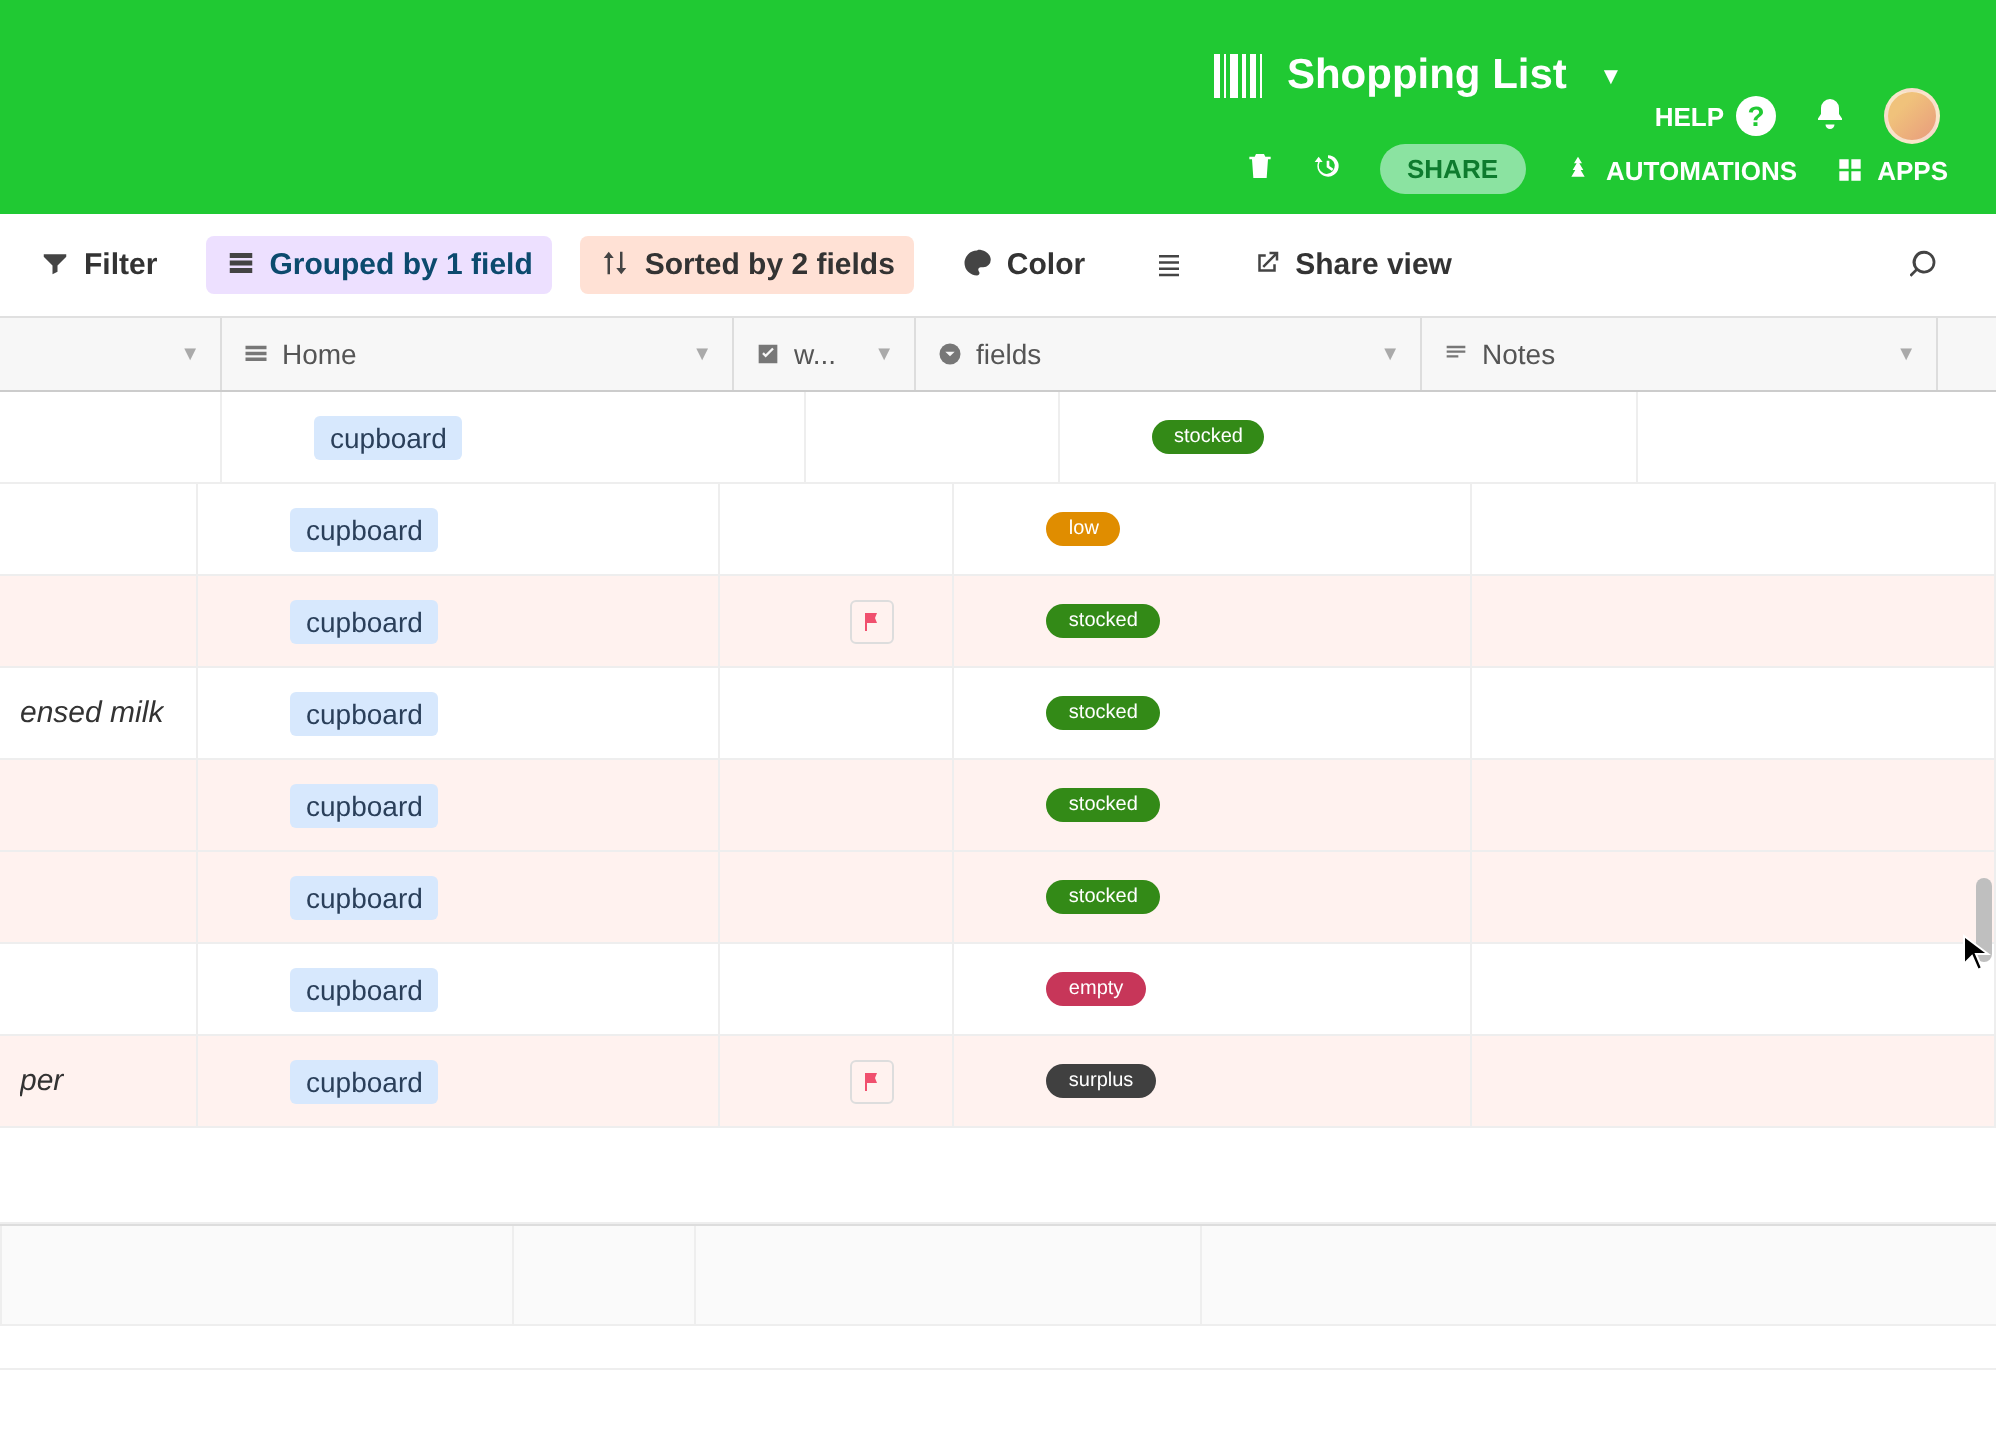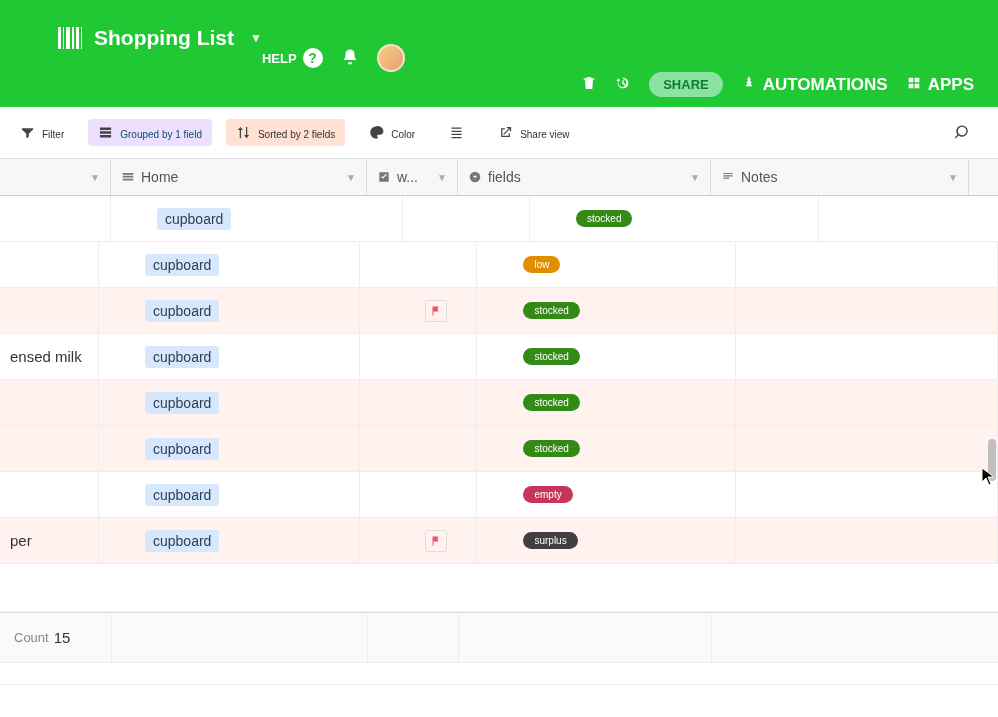--- a/index.html
+++ b/index.html
@@ -1,39 +1,39 @@
 <!DOCTYPE html>
 <html><head>
   <meta charset="utf-8">
   <style>
     * { box-sizing: border-box; margin: 0; padding: 0; }
     body { font-family: -apple-system, BlinkMacSystemFont, "Segoe UI", Helvetica, Arial, sans-serif; font-size: 13px; color: #333; background: #fff; width: 998px; height: 717px; overflow: hidden; }
     
     
     .header { background: #20c933; color: #fff; height: 107px; }
-    .header-top { display: flex; align-items: center; justify-content: flex-start; padding: 14px 28px 0 58px; height: 62px; }
+    .header-top { display: flex; align-items: center; justify-content: flex-end; padding: 14px 28px 0 58px; height: 62px; gap: 16px; }
     .title-wrap { display: inline-flex; align-items: center; gap: 12px; cursor: pointer; }
     .barcode-icon { display: inline-flex; gap: 2px; align-items: stretch; height: 22px; }
     .barcode-icon span { background: #fff; display: inline-block; height: 22px; }
     .title { font-size: 21px; font-weight: 700; color: #fff; }
     .title-caret { font-size: 12px; margin-left: 4px; }
     .header-right { display: flex; align-items: center; gap: 18px; margin-top: 40px; }
     .help-wrap { display: inline-flex; align-items: center; gap: 6px; font-weight: 700; font-size: 13px; cursor: pointer; }
     .circle-icon { width: 20px; height: 20px; border-radius: 50%; background: #fff; color: #20c933; display: inline-flex; align-items: center; justify-content: center; font-size: 14px; font-weight: 700; }
     .bell-icon svg, .header-icon svg { fill: #fff; }
     .avatar { width: 28px; height: 28px; border-radius: 50%; background: linear-gradient(135deg,#f0c27b 30%,#e89b7d 100%); border: 2px solid rgba(255,255,255,0.6); }
     
     .header-bottom { display: flex; justify-content: flex-end; align-items: center; gap: 18px; padding: 0 24px 0 0; height: 45px; }
     .share-btn { background: #8be3a1; color: #0e7b2e; font-weight: 700; padding: 5px 14px; border-radius: 999px; font-size: 13px; cursor: pointer; }
-    .hb-item { display: inline-flex; align-items: flex-start; gap: 6px; font-weight: 700; font-size: 17px; cursor: pointer; }
+    .hb-item { display: inline-flex; align-items: flex-end; gap: 6px; font-weight: 700; font-size: 13px; cursor: pointer; }
     .hb-item svg { fill: #fff; }
     
     
     .toolbar { display: flex; align-items: center; gap: 14px; padding: 11px 16px 11px 10px; border-bottom: 1px solid #e0e0e0; }
-    .tb-item { display: inline-flex; align-items: flex-end; gap: 7px; padding: 6px 10px; border-radius: 4px; font-size: 10px; color: #333; cursor: pointer; }
+    .tb-item { display: inline-flex; align-items: flex-start; gap: 7px; padding: 6px 10px; border-radius: 4px; font-size: 15px; color: #333; cursor: pointer; font-weight: bold; }
     .tb-item svg { fill: #444; }
     .grouped-badge { background: #ede0ff; color: #0c4a6e; }
     .sorted-badge { background: #ffe1d5; color: #333; }
     .spacer { flex: 1; }
     
     
     .grid-header { display: flex; border-bottom: 1px solid #ccc; background: #f7f7f7; height: 37px; }
     .gh-cell { display: flex; align-items: center; padding: 0 10px; border-right: 1px solid #ddd; color: #555; font-size: 14px; position: relative; cursor: pointer; }
     .gh-cell .caret { margin-left: auto; color: #aaa; font-size: 10px; }
     .gh-cell svg { fill: #777; margin-right: 6px; flex: none; }
@@ -42,21 +42,21 @@
     .c2 { width: 91px; }
     .c3 { width: 253px; }
     .c4 { width: 258px; }
     
     
     .grid-body { }
     .row { display: flex; height: 46px; border-bottom: 1px solid #eee; gap: 36px; }
     .row.pink { background: #fff2ef; }
     .cell { border-right: 1px solid #eee; padding: 8px 10px; display: flex; align-items: center; font-size: 15px; color: #333; overflow: hidden; white-space: nowrap; }
     .cell.notes { text-overflow: ellipsis; display: block; padding-top: 10px; }
-    .c0txt { overflow: hidden; text-overflow: ellipsis; white-space: nowrap; }
+    .c0txt { overflow: hidden; text-overflow: ellipsis; white-space: nowrap; font-style: italic; }
     .tag-loc { background: #d7e8fd; color: #2a3f5a; padding: 3px 8px; border-radius: 3px; font-size: 14px; }
     .flag-box { width: 22px; height: 22px; border: 1px solid #ddd; border-radius: 3px; display: inline-flex; align-items: center; justify-content: center; margin: 0 auto; }
     .flag-box svg { fill: #f0506e; }
     .cell.c2 { justify-content: center; }
     .pill { padding: 3px 11px; border-radius: 999px; font-size: 10px; color: #fff; display: inline-block; }
     .pill.stocked { background: #338a17; }
     .pill.low { background: #e08d00; }
     .pill.empty { background: #c73659; }
     .pill.surplus { background: #404040; }
     
@@ -326,24 +326,20 @@
           <span class="pill surplus">surplus</span>
         </div>
         <div class="cell c4 notes"></div>
       </div>
     </div>
 
   <div class="gap-row"></div>
 
   <div class="summary-wrap">
     <div class="summary-row">
-      <div class="summary-cell c0" style="width:111px">
-        <span class="count-label">Count</span>
-        <span class="count-val">15</span>
-      </div>
       <div class="summary-cell c1" style="width:256px;border-left:1px solid #eee"></div>
       <div class="summary-cell c2" style="width:91px;border-left:1px solid #eee"></div>
       <div class="summary-cell c3" style="width:253px;border-left:1px solid #eee"></div>
       <div class="summary-cell c4" style="width:258px;border-left:1px solid #eee"></div>
     </div>
     <div class="row" style="height:22px"></div>
   </div>
 
   <div class="vscroll">
     <div class="vthumb"></div>

